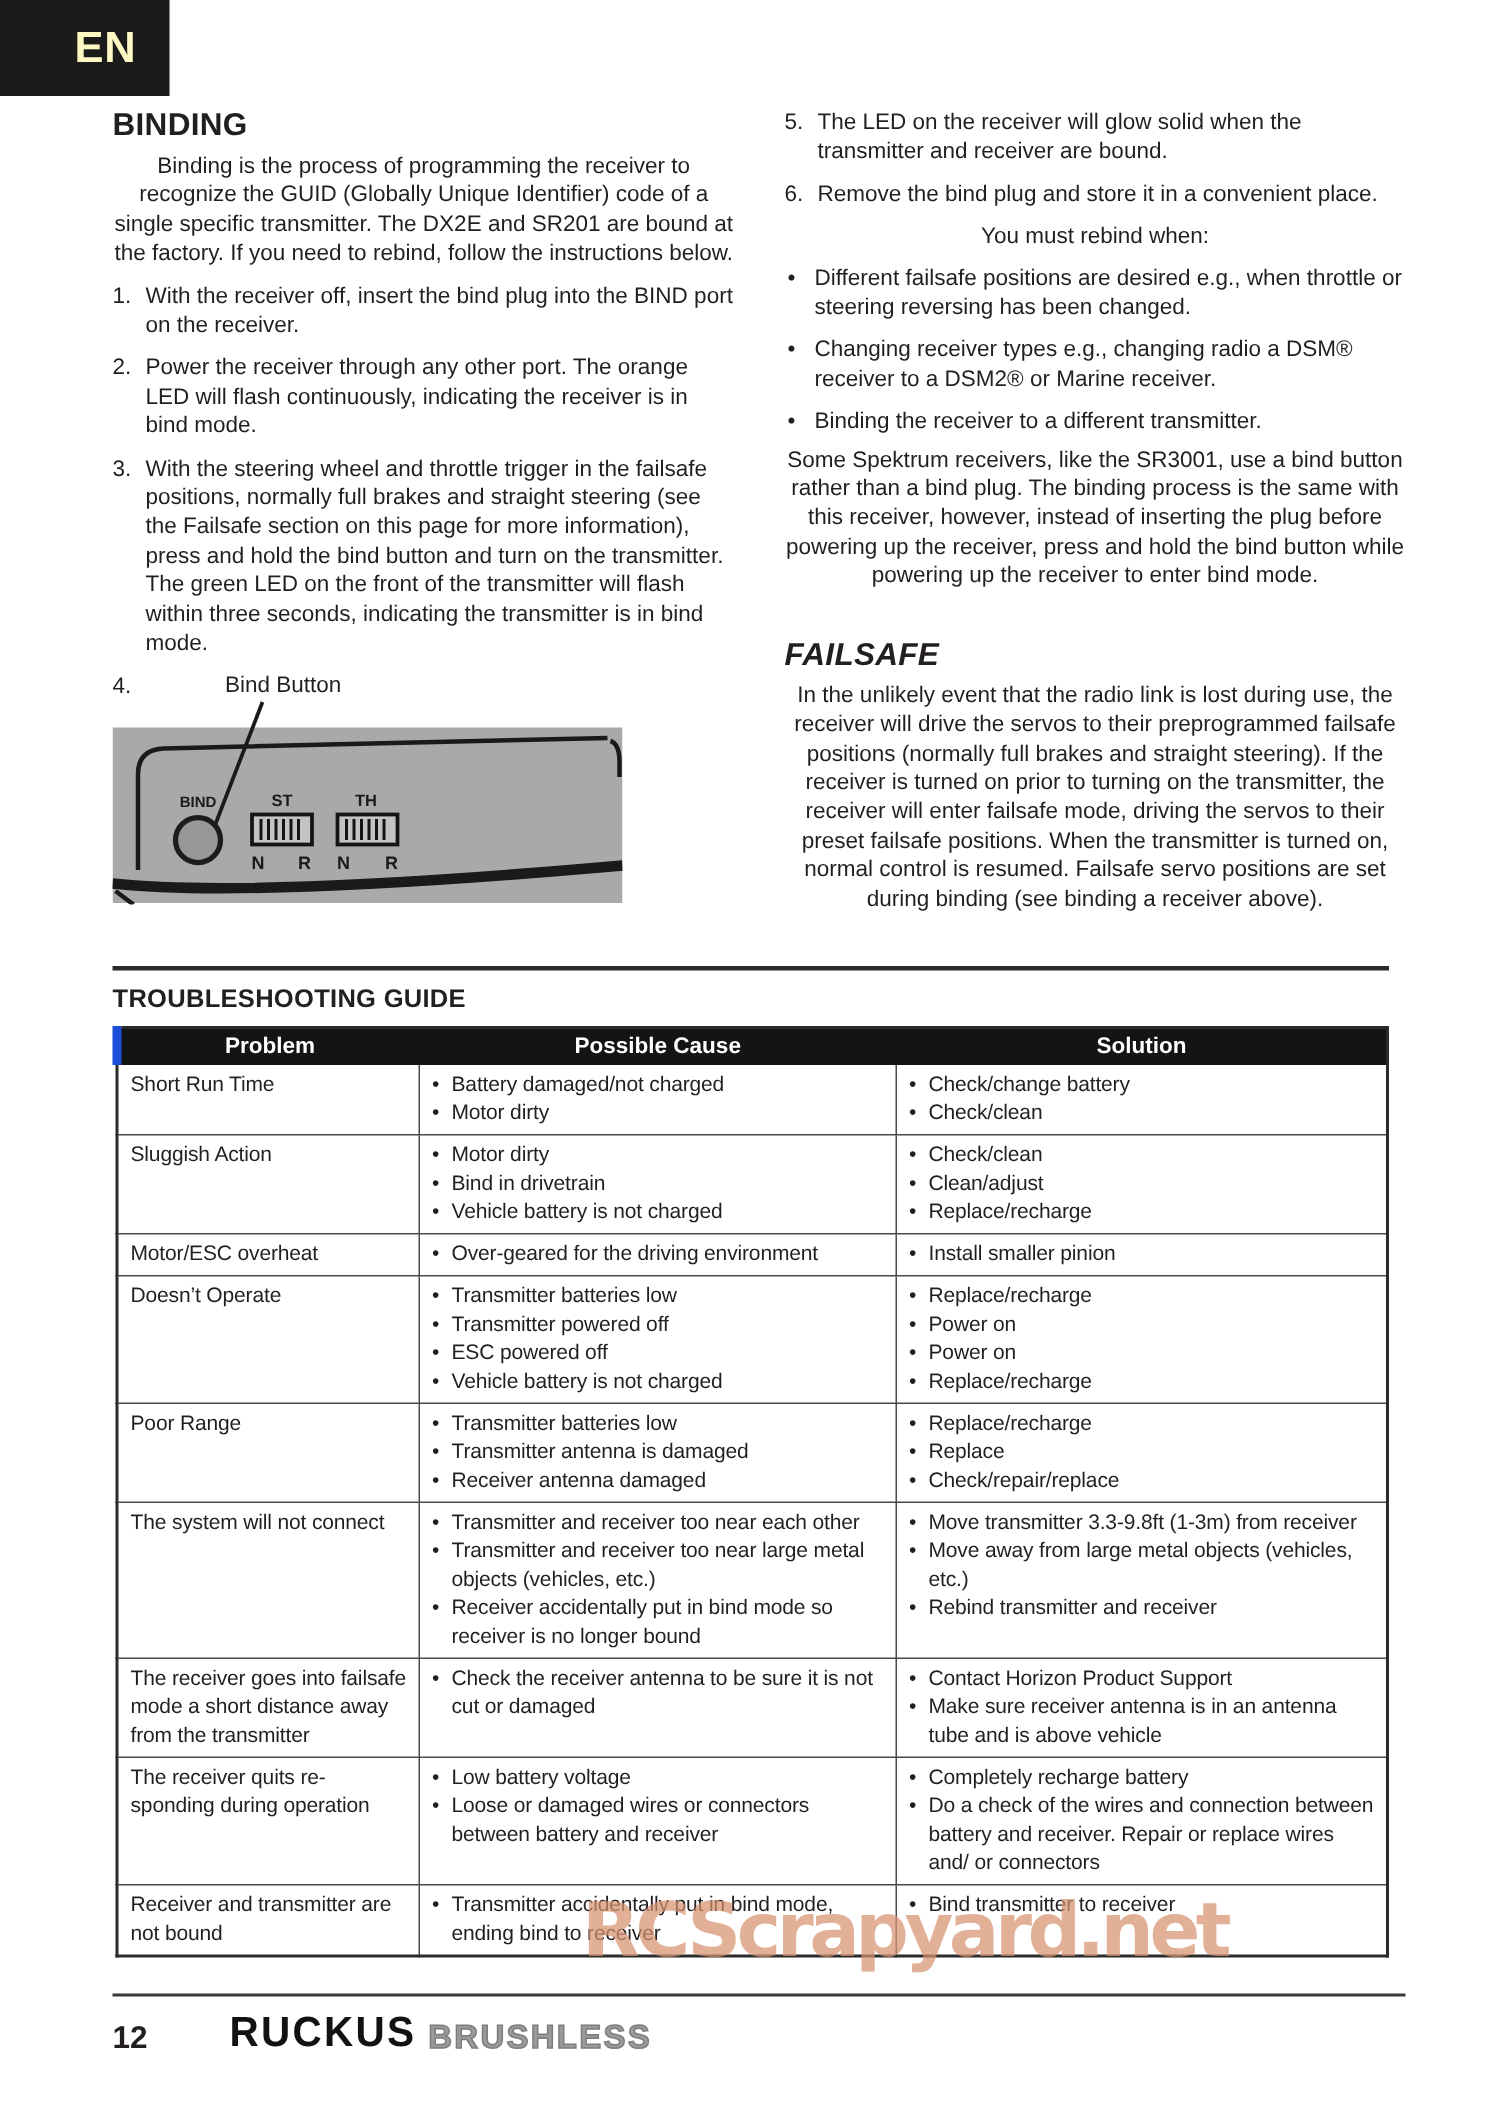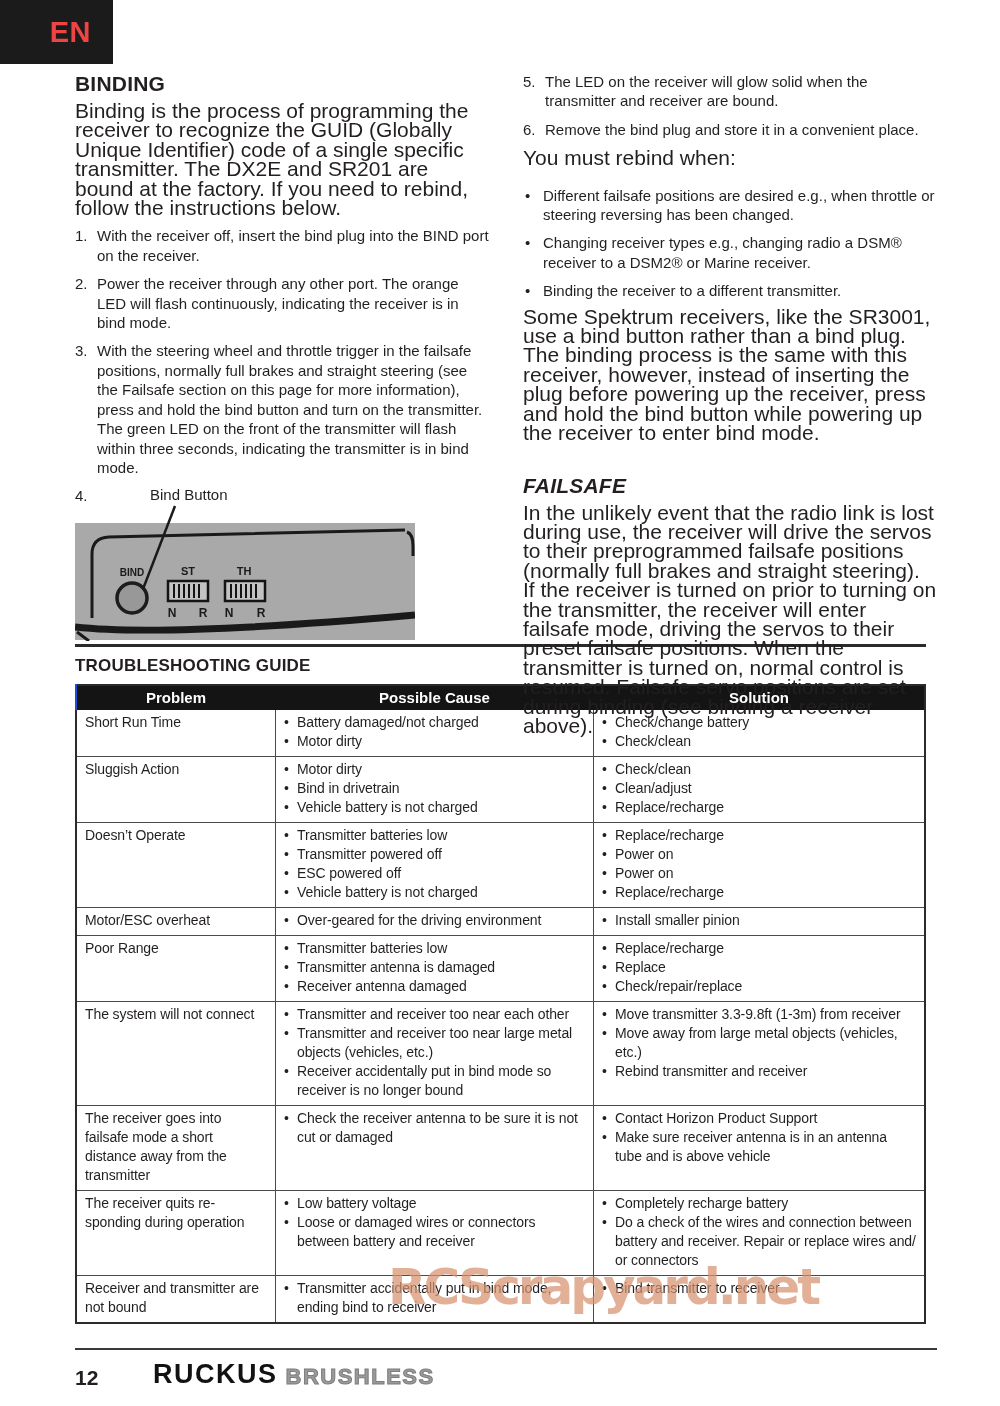--- a/index.html
+++ b/index.html
@@ -1,43 +1,43 @@
 <!DOCTYPE html>
 <html><head>
 <meta charset="utf-8">
 <style>
   html,body{margin:0;padding:0;background:#ffffff;}
   .page{position:relative;width:1000px;height:1406px;background:#ffffff;overflow:hidden;
         font-family:"Liberation Sans","DejaVu Sans",sans-serif;color:#231f20;}
   
   .lang-tab{position:absolute;left:0;top:0;width:113px;height:64px;background:#1b1b1b;
             display:flex;align-items:center;justify-content:flex-end;padding-right:22px;box-sizing:border-box;}
-  .lang-tab span{color:#ef4444;font-size:29px;font-weight:bold;letter-spacing:.5px;}
+  .lang-tab span{color:#fef9c3;font-size:29px;font-weight:bold;letter-spacing:.5px;}
   
   .content{position:absolute;left:75px;top:72px;width:851px;}
   .cols{display:grid;grid-template-columns:415px 414px;column-gap:33px;height:558px;}
   h1.sect{font-size:21px;font-weight:bold;margin:0 0 5px 0;letter-spacing:.2px;}
   .col-right h1.sect{margin-top:31px;font-style:italic;}
-  p.body{font-size:21px;line-height:19.4px;margin:0 0 9px 0;}
+  p.body{font-size:15px;line-height:19.4px;margin:0 0 9px 0;text-align:center;}
   ol.steps,ul.dots{list-style:none;margin:0;padding:0;}
   ol.steps li,ul.dots li{position:relative;font-size:15px;line-height:19.4px;padding-left:22px;margin:0 0 9px 0;}
   ol.steps li .num,ul.dots li .num{position:absolute;left:0;top:0;}
   ul.dots li{padding-left:20px;}
   ul.dots li .num{left:2px;}
   
   figure.rx{position:relative;width:340px;height:155px;margin:2px 0 0 0;padding:0;}
   .fig-caption{position:absolute;left:75px;top:0;font-size:15px;color:#231f20;}
   figure.rx svg{position:absolute;left:0;top:0;}
   
   .rule{height:3px;background:#2b2b2b;border:none;margin:14px 0 0 0;}
   h2.ts{font-size:17px;font-weight:bold;margin:9px 0 8px 0;letter-spacing:.2px;}
   table.ts{width:851px;border-collapse:collapse;table-layout:fixed;}
   table.ts th{background:#141414;color:#ffffff;font-size:15px;font-weight:bold;
               padding:3px 6px;text-align:center;border:1px solid #141414;border-left:1px solid #ffffff;}
-  table.ts th:first-child{border-left:2px solid #1d4ed8;}
+  table.ts th:first-child{border-left:6px solid #1d4ed8;}
   table.ts td{border:1.6px solid #4a4a4a;vertical-align:top;font-size:14px;line-height:19px;
               padding:3px 8px 5px 8px;letter-spacing:-.1px;}
   table.ts{border:2px solid #2b2b2b;}
   .c-problem{width:186px;}
   .c-cause{width:305px;}
   .bullet{display:flex;}
   .bullet .dot{width:13px;flex:none;}
   .bullet .txt{flex:1;}
   
   .footer-rule{height:2px;background:#3a3a3a;border:none;margin:24px 0 0 0;width:862px;}
@@ -111,21 +111,21 @@
           </svg>
           <figcaption class="fig-caption">Bind Button</figcaption>
         </figure>
       </div>
 
       <div class="col-right">
         <ol class="steps" id="steps-right">
             <li><span class="num">5.</span><span>The LED on the receiver will glow solid when the transmitter and receiver are bound.</span></li>
             <li><span class="num">6.</span><span>Remove the bind plug and store it in a convenient place.</span></li>
           </ol>
-        <p class="body" style="margin-bottom:18px;">You must rebind when:</p>
+        <p class="body" style="margin-bottom:8px;">You must rebind when:</p>
         <ul class="dots" id="rebind-list">
             <li><span class="num">•</span><span>Different failsafe positions are desired e.g., when throttle or steering reversing has been changed.</span></li>
             <li><span class="num">•</span><span>Changing receiver types e.g., changing radio a DSM® receiver to a DSM2® or Marine receiver.</span></li>
             <li><span class="num">•</span><span>Binding the receiver to a different transmitter.</span></li>
           </ul>
         <p class="body" style="margin-top:-3px;">Some Spektrum receivers, like the SR3001, use a bind button rather than a bind plug. The binding process is the same with this receiver, however, instead of inserting the plug before powering up the receiver, press and hold the bind button while powering up the receiver to enter bind mode.</p>
         <h1 class="sect">FAILSAFE</h1>
         <p class="body">In the unlikely event that the radio link is lost during use, the receiver will drive the servos to their preprogrammed failsafe positions (normally full brakes and straight steering). If the receiver is turned on prior to turning on the transmitter, the receiver will enter failsafe mode, driving the servos to their preset failsafe positions. When the transmitter is turned on, normal control is resumed. Failsafe servo positions are set during binding (see binding a receiver above).</p>
       </div>
     </div>
@@ -190,20 +190,35 @@
                 <span class="dot">•</span>
                 <span class="txt">Clean/adjust</span>
               </div>
               <div class="bullet">
                 <span class="dot">•</span>
                 <span class="txt">Replace/recharge</span>
               </div>
             </td>
           </tr>
           <tr>
+            <td class="c-problem">Motor/ESC overheat</td>
+            <td class="c-cause">
+              <div class="bullet">
+                <span class="dot">•</span>
+                <span class="txt">Over-geared for the driving environment</span>
+              </div>
+            </td>
+            <td>
+              <div class="bullet">
+                <span class="dot">•</span>
+                <span class="txt">Install smaller pinion</span>
+              </div>
+            </td>
+          </tr>
+          <tr>
             <td class="c-problem">Doesn’t Operate</td>
             <td class="c-cause">
               <div class="bullet">
                 <span class="dot">•</span>
                 <span class="txt">Transmitter batteries low</span>
               </div>
               <div class="bullet">
                 <span class="dot">•</span>
                 <span class="txt">Transmitter powered off</span>
               </div>
@@ -225,35 +240,20 @@
                 <span class="dot">•</span>
                 <span class="txt">Power on</span>
               </div>
               <div class="bullet">
                 <span class="dot">•</span>
                 <span class="txt">Power on</span>
               </div>
               <div class="bullet">
                 <span class="dot">•</span>
                 <span class="txt">Replace/recharge</span>
-              </div>
-            </td>
-          </tr>
-          <tr>
-            <td class="c-problem">Motor/ESC overheat</td>
-            <td class="c-cause">
-              <div class="bullet">
-                <span class="dot">•</span>
-                <span class="txt">Over-geared for the driving environment</span>
-              </div>
-            </td>
-            <td>
-              <div class="bullet">
-                <span class="dot">•</span>
-                <span class="txt">Install smaller pinion</span>
               </div>
             </td>
           </tr>
           <tr>
             <td class="c-problem">Poor Range</td>
             <td class="c-cause">
               <div class="bullet">
                 <span class="dot">•</span>
                 <span class="txt">Transmitter batteries low</span>
               </div>

